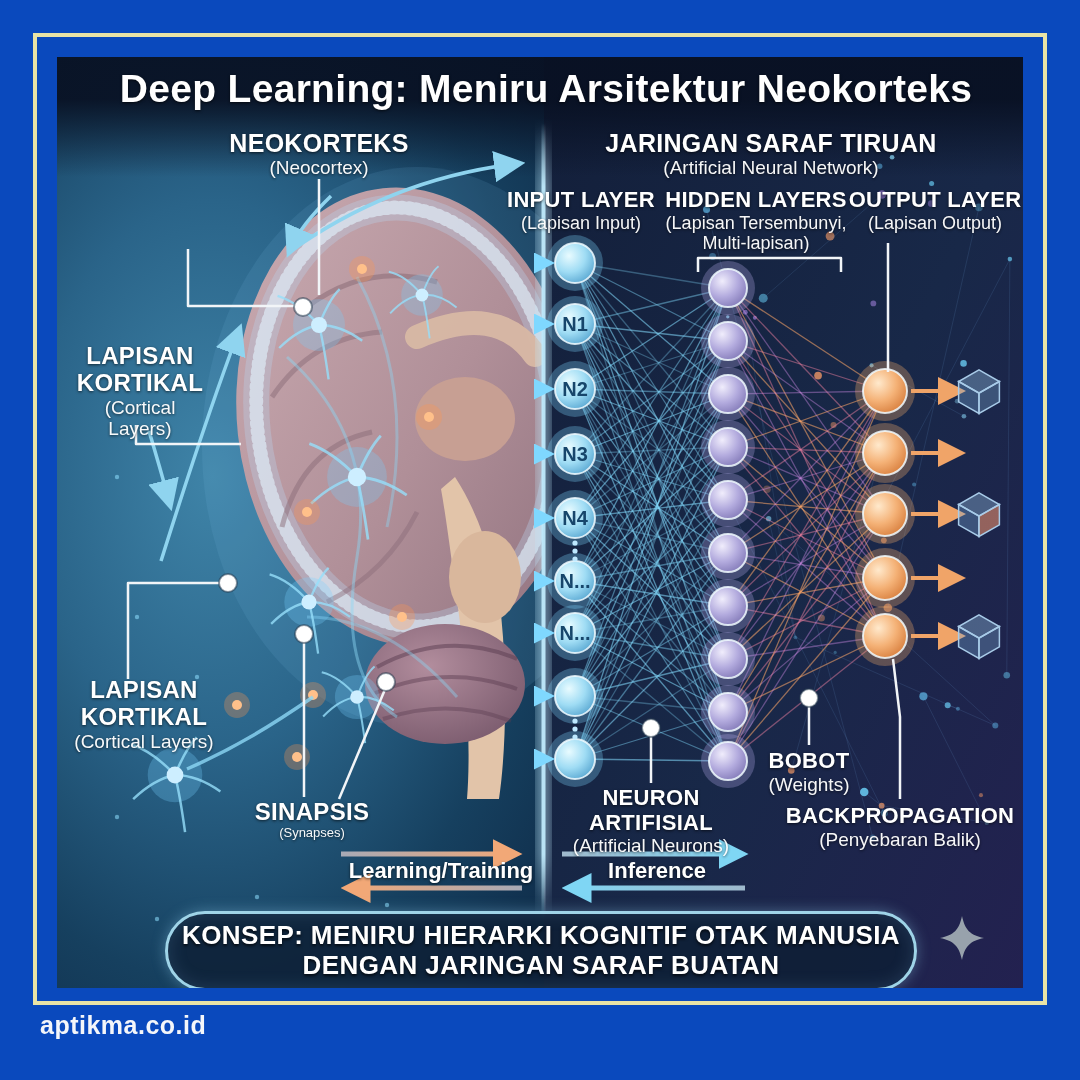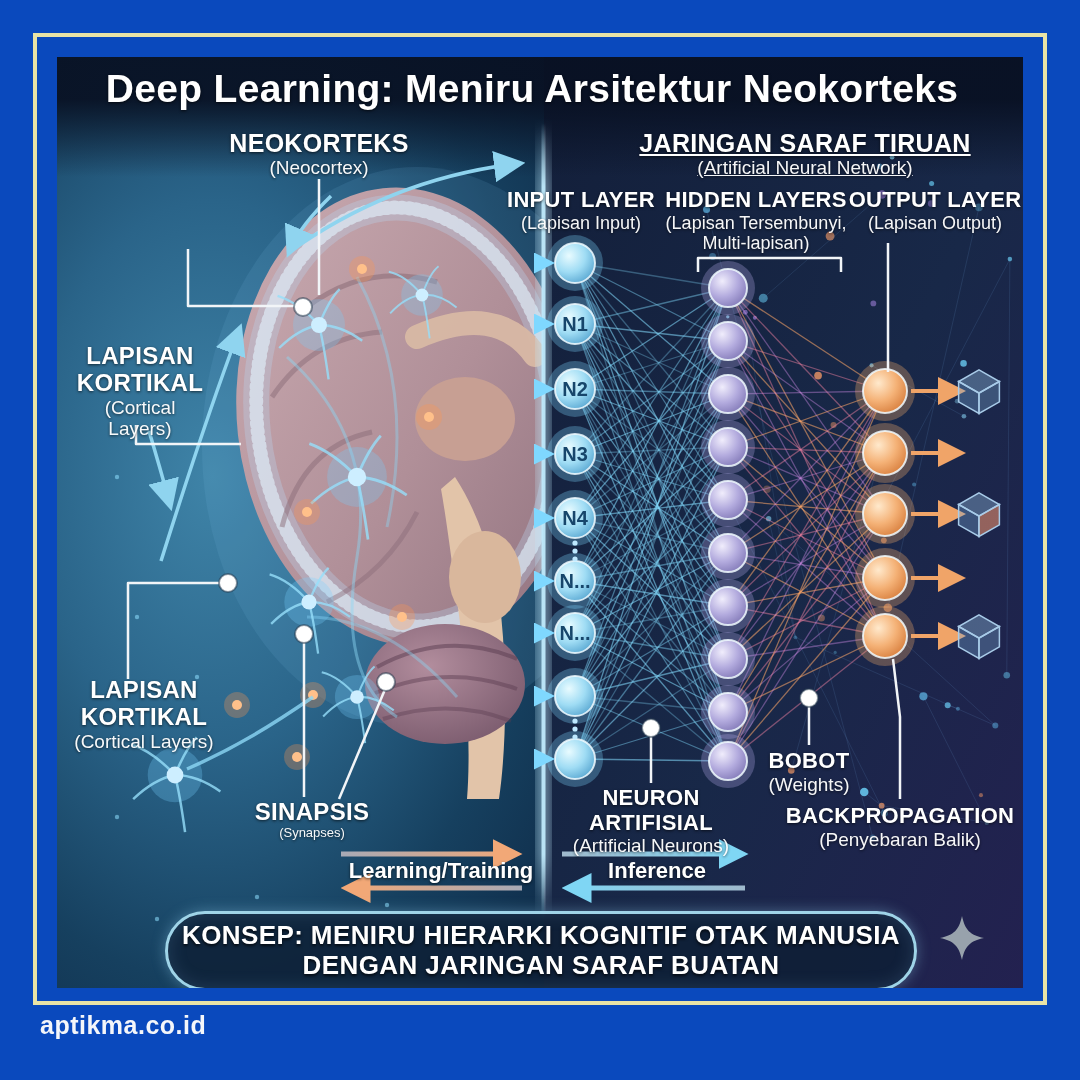--- a/index.html
+++ b/index.html
@@ -536,21 +536,21 @@
       <g>
         <line x1="284" y1="797" x2="458" y2="797" stroke="url(#lgOr)" stroke-width="5" marker-end="url(#mOr)"></line>
         <line x1="465" y1="831" x2="291" y2="831" stroke="url(#lgOrR)" stroke-width="5" marker-end="url(#mOr)"></line>
         <line x1="505" y1="797" x2="684" y2="797" stroke="url(#lgBl)" stroke-width="5" marker-end="url(#mBl)"></line>
         <line x1="688" y1="831" x2="512" y2="831" stroke="url(#lgBlR)" stroke-width="5" marker-end="url(#mBl)"></line>
       </g>
 
       <path fill="#98a2ac" d="M905,859 C908,873 913,878 927,881 C913,884 908,889 905,903 C902,889 897,884 883,881 C897,878 902,873 905,859 Z"></path>
     </svg>
 
-    <div class="lbl fs39 main" style="left:475px;top:10px;">Deep Learning: Meniru Arsitektur Neokorteks</div>
+    <div class="lbl fs39 main" style="left:489px;top:10px;">Deep Learning: Meniru Arsitektur Neokorteks</div>
 
     <div class="lbl" style="left:262px;top:72px;">
       <div class="main fs25">NEOKORTEKS</div>
       <div class="sub fs19">(Neocortex)</div>
     </div>
 
 
     <div class="lbl" style="left:83px;top:286px;">
       <div class="main fs24">LAPISAN</div>
       <div class="main fs24">KORTIKAL</div>
@@ -562,21 +562,21 @@
       <div class="main fs24">LAPISAN</div>
       <div class="main fs24">KORTIKAL</div>
       <div class="sub fs19">(Cortical Layers)</div>
     </div>
 
     <div class="lbl" style="left:255px;top:742px;">
       <div class="main fs24">SINAPSIS</div>
       <div class="sub fs20">(Synapses)</div>
     </div>
 
-    <div class="lbl" style="left:748px;top:72px;text-decoration:underline;">
+    <div class="lbl" style="left:714px;top:72px;">
       <div class="main fs25">JARINGAN SARAF TIRUAN</div>
       <div class="sub fs19">(Artificial Neural Network)</div>
     </div>
 
     <div class="lbl" style="left:524px;top:131px;">
       <div class="main fs22">INPUT LAYER</div>
       <div class="sub fs18">(Lapisan Input)</div>
     </div>
 
     <div class="lbl" style="left:699px;top:131px;">

